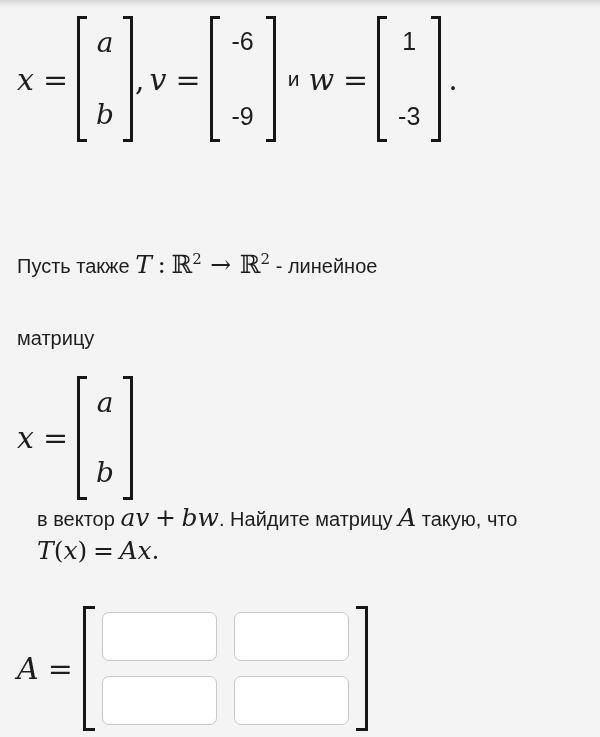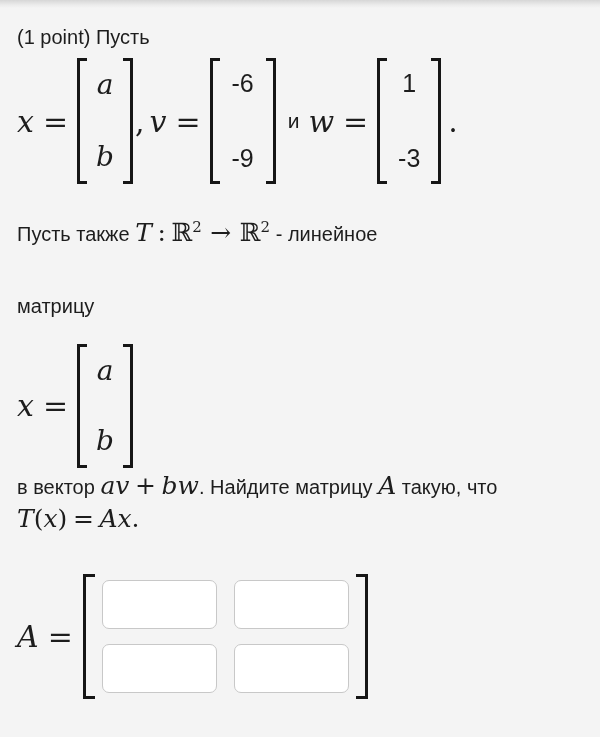--- a/index.html
+++ b/index.html
@@ -13,22 +13,22 @@
   }
   .top-shadow {
     height: 8px;
     background: linear-gradient(to bottom, #d6d6d6, #ebebeb 60%, #f4f4f4);
   }
   .content { padding: 0 17px; }
 
   
   .header-line { margin: 16px 0 0; font-size: 20px; line-height: 26px; }
   .para { font-size: 20px; }
-  .para2 { margin-top: 26px; line-height: 36px; }
-  .para3 { margin-top: 2px; line-height: 32px; }
+  .para2 { margin-top: 100px; line-height: 36px; }
+  .para3 { margin-top: 2px; line-height: 32px; margin-left: 20px; }
 
   
   .mi { font-family: "DejaVu Serif", serif; font-style: italic; }
   .mo, .bb, .msup { font-family: "DejaVu Serif", serif; font-style: normal; }
   .big { font-size: 30px; }
   .mid { font-size: 25px; }
   .bb  { font-size: 25px; }
   .msup { font-size: 15px; position: relative; top: -1px; }
   .arrow { margin: 0 3px; }
 
@@ -84,21 +84,20 @@
     outline: none;
   }
 </style>
 </head>
 <body>
 
 <div class="top-shadow"></div>
 
 <div class="content">
 
-  <p class="header-line">(1 point) Пусть</p>
 
   <div class="formula-row f1">
     <span class="mi big">x</span>
     <span class="mo big eq">=</span>
     <span class="vec">
       <span class="vbr l"></span>
       <span class="vcol w-x">
         <span class="vlet">a</span>
         <span class="vlet">b</span>
       </span>

